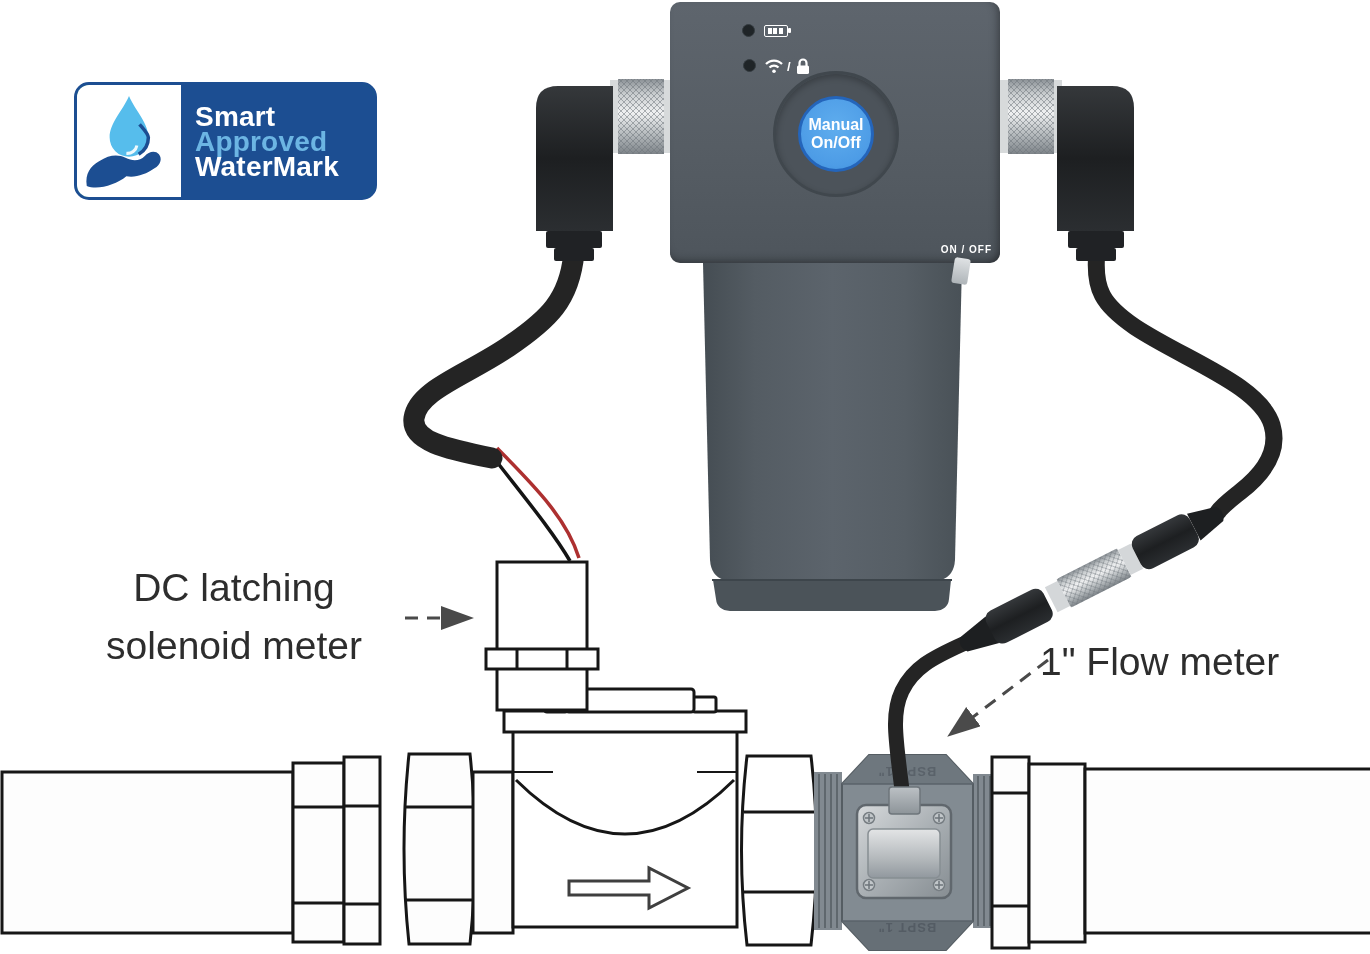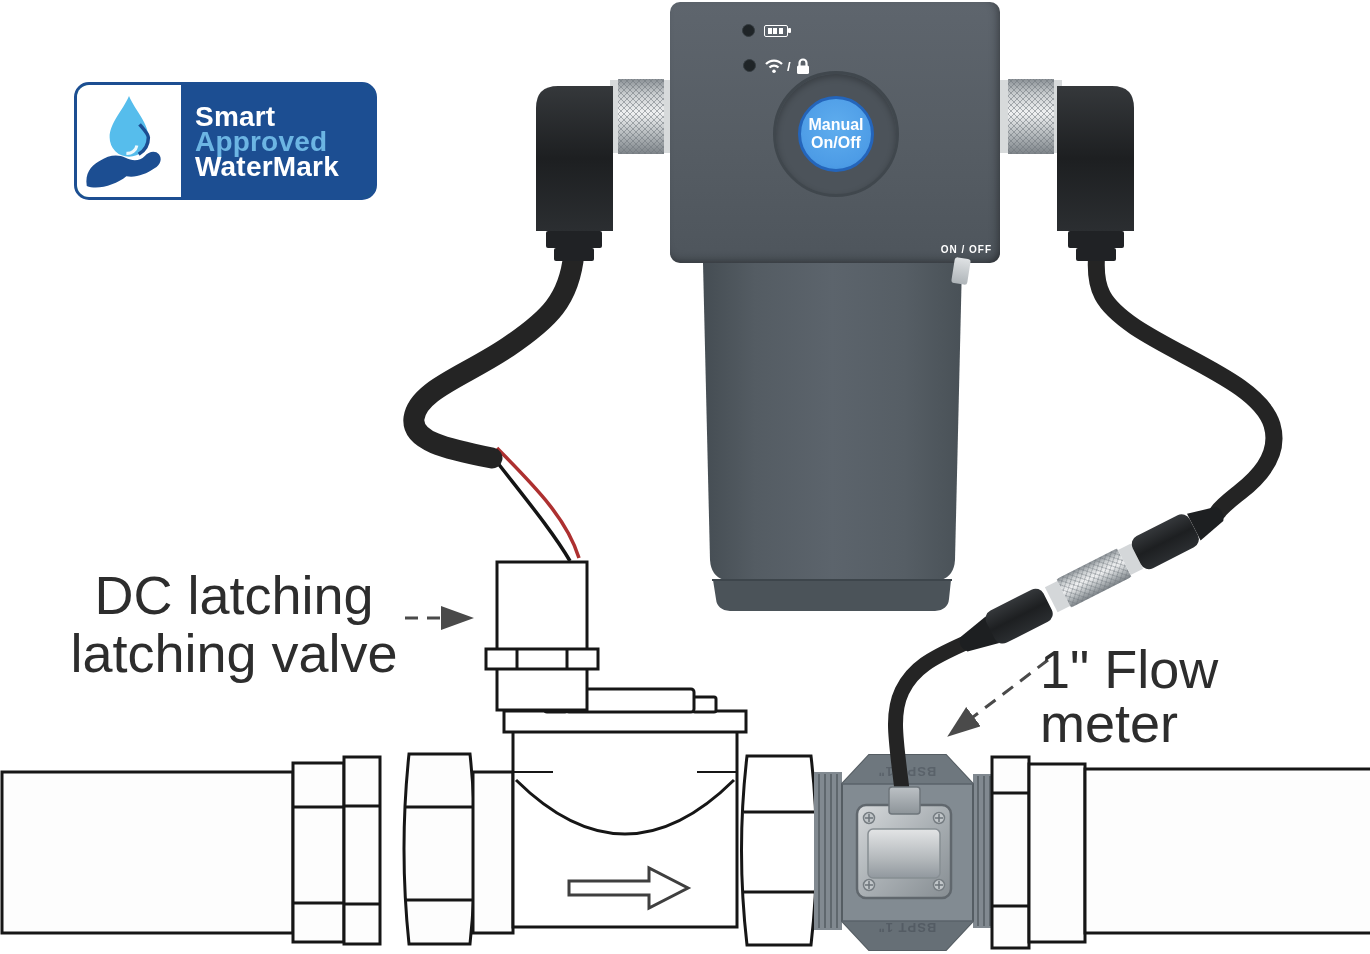--- a/index.html
+++ b/index.html
@@ -30,21 +30,21 @@
        border:3px solid #2465bb;box-sizing:border-box;display:flex;flex-direction:column;
        align-items:center;justify-content:center;color:#fff;font-size:16px;font-weight:bold;line-height:1.15;}
   .logo{left:79px;top:206px;width:174px;height:34px;text-align:center;color:#fff;}
   .logo .brand{font-size:26px;font-weight:bold;letter-spacing:1px;}
   .logo .tm{position:absolute;right:12px;top:-3px;font-size:7px;font-weight:bold;}
   .onoff{right:8px;bottom:8px;color:#fff;font-size:10px;font-weight:bold;letter-spacing:1px;margin-top:40px;}
   .clip{left:283px;top:256px;width:16px;height:26px;background:linear-gradient(180deg,#dfe2e4,#aeb4b8);
         border-radius:3px;transform:rotate(9deg);}
 
   
-  .big-label{color:#2d2d2d;font-size:54px;line-height:1.0;}
+  .big-label{color:#2d2d2d;font-size:39px;line-height:1.0;}
   .lbl-center{width:444px;text-align:center;}
 </style>
 </head>
 <body>
 
 <div class="stage">
 
   <svg class="abs" style="left:0;top:0;" width="1370" height="954" viewBox="0 0 1370 954">
     <defs>
       <linearGradient id="bucketGrad" x1="0" y1="0" x2="1" y2="0">
@@ -259,16 +259,16 @@
     </svg>
     <div class="abs ring"></div>
     <div class="abs btn">
       <span>Manual</span>
       <span>On/Off</span>
     </div>
     <span class="abs onoff">ON / OFF</span>
   </div>
 
   <div class="abs big-label lbl-center" style="left:12px;top:568px;">DC latching</div>
-  <div class="abs big-label lbl-center" style="left:12px;top:626px;">latching valve</div>
+  <div class="abs big-label lbl-center" style="left:12px;top:626px;">solenoid meter</div>
   <div class="abs big-label" style="left:1040px;top:642px;">1" Flow meter</div>
 
 </div>
 
 </body></html>

